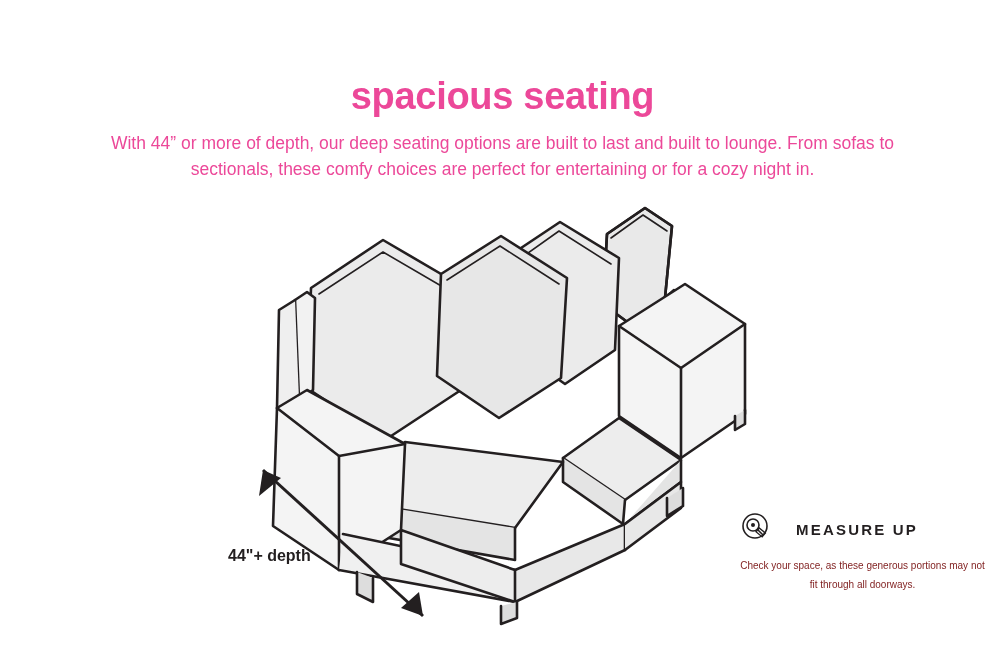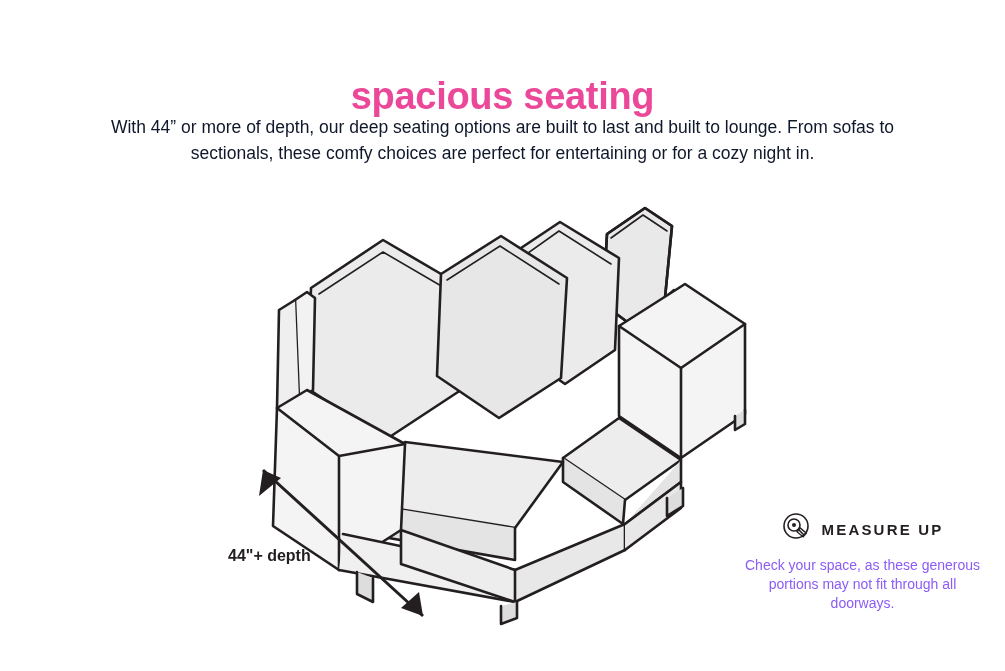--- a/index.html
+++ b/index.html
@@ -23,27 +23,27 @@
     width: 1005px;
     text-align: center;
     font-size: 38px;
     font-weight: bold;
     letter-spacing: -0.3px;
     color: #ec4899;
   }
 
   .subcopy {
     position: absolute;
-    top: 100px;
+    top: 116px;
     left: 92px;
     width: 821px;
     text-align: center;
     font-size: 17.5px;
     line-height: 26px;
-    color: #0f172a;
+    color: #ec4899;
     margin-top: 14px;
   }
 
   .illustration {
     position: absolute;
     top: 178px;
     left: 215px;
     width: 580px;
     height: 450px;
   }
@@ -61,34 +61,33 @@
   .measure-block {
     position: absolute;
     left: 740px;
     top: 512px;
     width: 245px;
     text-align: center;
   }
   .measure-head {
     display: flex;
     align-items: center;
-    justify-content: center;
-    gap: 10px;
+    gap: 26px;
     margin-bottom: 10px;
   }
   .measure-title {
     font-size: 15px;
     font-weight: bold;
     letter-spacing: 2.2px;
     color: #231f20;
   }
   .measure-note {
-    font-size: 14px;
+    font-size: 10px;
     line-height: 19px;
-    color: #8b5cf6;
+    color: #7f1d1d;
   }
 </style>
 </head>
 <body>
 
 <h1 class="headline">spacious seating</h1>
 
 <p class="subcopy">With 44” or more of depth, our deep seating options are built to last and built to lounge. From sofas to sectionals, these comfy choices are perfect for entertaining or for a cozy night in.</p>
 
 <div class="illustration">

